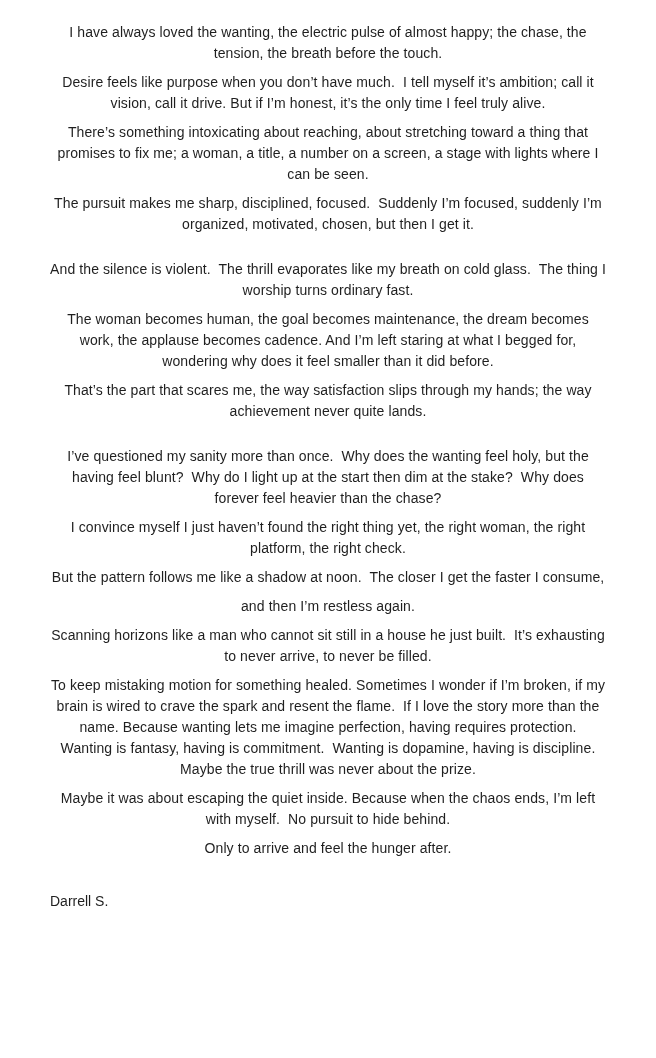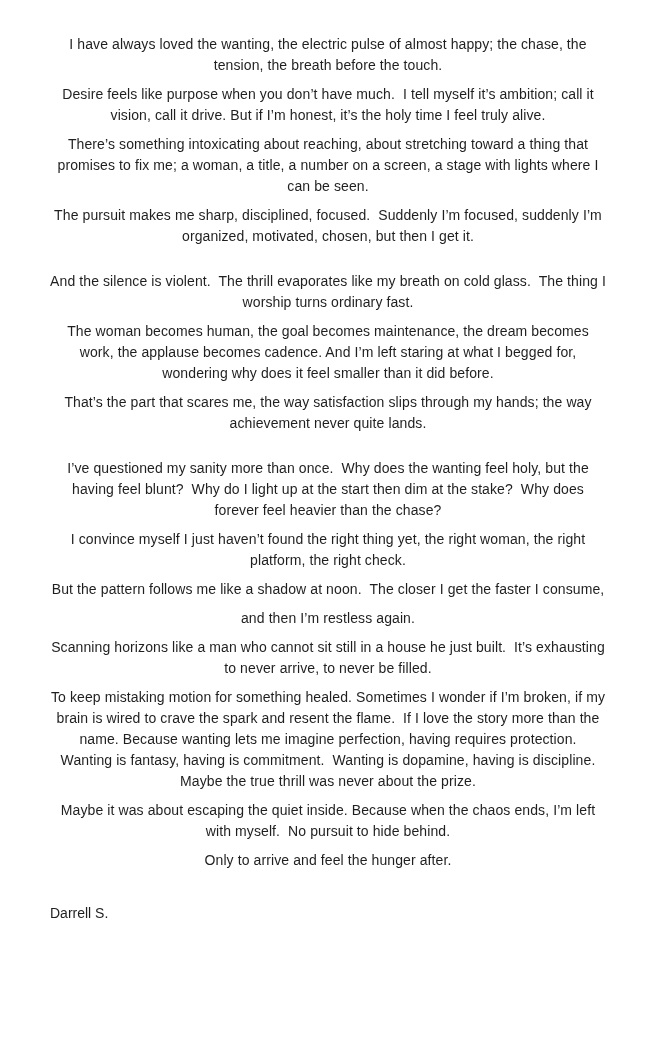--- a/index.html
+++ b/index.html
@@ -9,21 +9,21 @@
   }
   body {
     width: 656px;
     min-height: 1058px;
     font-family: "Liberation Sans", sans-serif;
     color: #1f1f1f;
   }
   .doc {
     box-sizing: border-box;
     width: 656px;
-    padding: 34px 50px 20px 50px;
+    padding: 22px 50px 20px 50px;
   }
   .para {
     margin: 0 0 8px 0;
     font-size: 14px;
     line-height: 21px;
     text-align: center;
     white-space: pre-wrap;
     letter-spacing: 0.1px;
   }
   .para.section-break {
@@ -34,21 +34,21 @@
     font-size: 14px;
     line-height: 21px;
   }
 </style>
 </head>
 <body>
 
 <div class="doc">
   <div>
       <p class="para">I have always loved the wanting, the electric pulse of almost happy; the chase, the tension, the breath before the touch.</p>
-      <p class="para">Desire feels like purpose when you don’t have much.  I tell myself it’s ambition; call it vision, call it drive. But if I’m honest, it’s the holy time I feel truly alive.</p>
+      <p class="para">Desire feels like purpose when you don’t have much.  I tell myself it’s ambition; call it vision, call it drive. But if I’m honest, it’s the only time I feel truly alive.</p>
       <p class="para">There’s something intoxicating about reaching, about stretching toward a thing that promises to fix me; a woman, a title, a number on a screen, a stage with lights where I can be seen.</p>
       <p class="para">The pursuit makes me sharp, disciplined, focused.  Suddenly I’m focused, suddenly I’m organized, motivated, chosen, but then I get it.</p>
       <p class="para section-break">And the silence is violent.  The thrill evaporates like my breath on cold glass.  The thing I worship turns ordinary fast.</p>
       <p class="para">The woman becomes human, the goal becomes maintenance, the dream becomes work, the applause becomes cadence. And I’m left staring at what I begged for, wondering why does it feel smaller than it did before.</p>
       <p class="para">That’s the part that scares me, the way satisfaction slips through my hands; the way achievement never quite lands.</p>
       <p class="para section-break">I’ve questioned my sanity more than once.  Why does the wanting feel holy, but the having feel blunt?  Why do I light up at the start then dim at the stake?  Why does forever feel heavier than the chase?</p>
       <p class="para">I convince myself I just haven’t found the right thing yet, the right woman, the right platform, the right check.</p>
       <p class="para">But the pattern follows me like a shadow at noon.  The closer I get the faster I consume,</p>
       <p class="para">and then I’m restless again.</p>
       <p class="para">Scanning horizons like a man who cannot sit still in a house he just built.  It’s exhausting to never arrive, to never be filled.</p>

